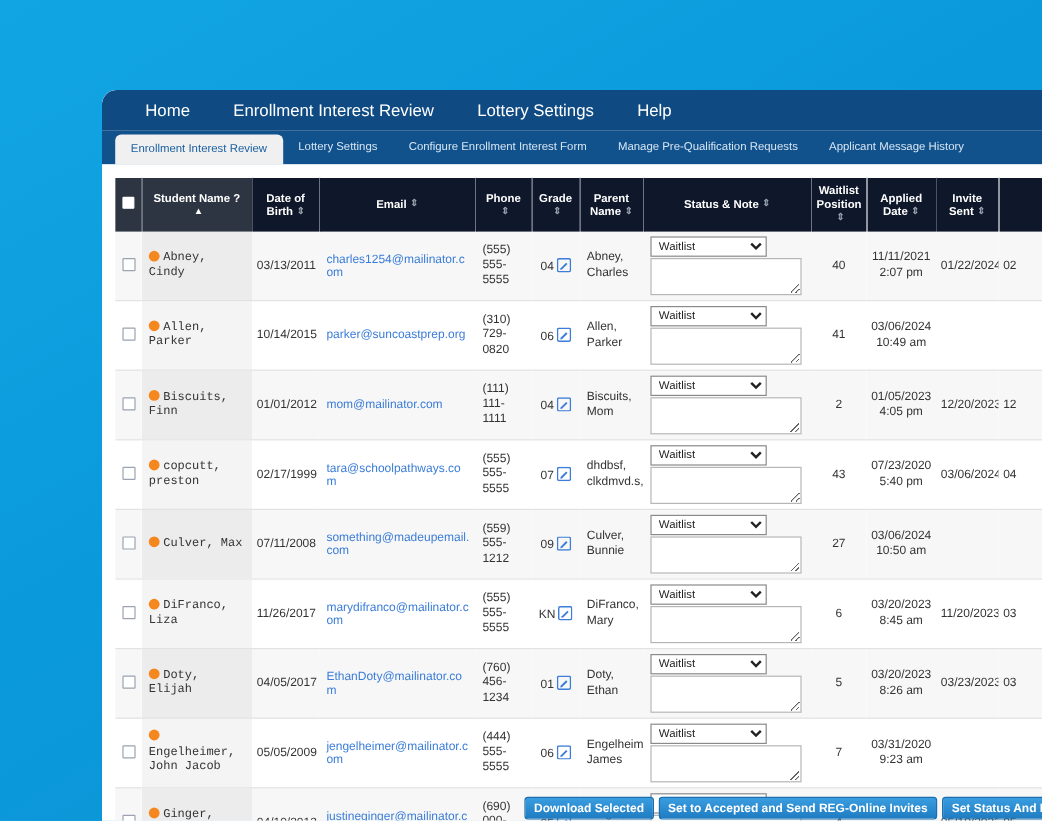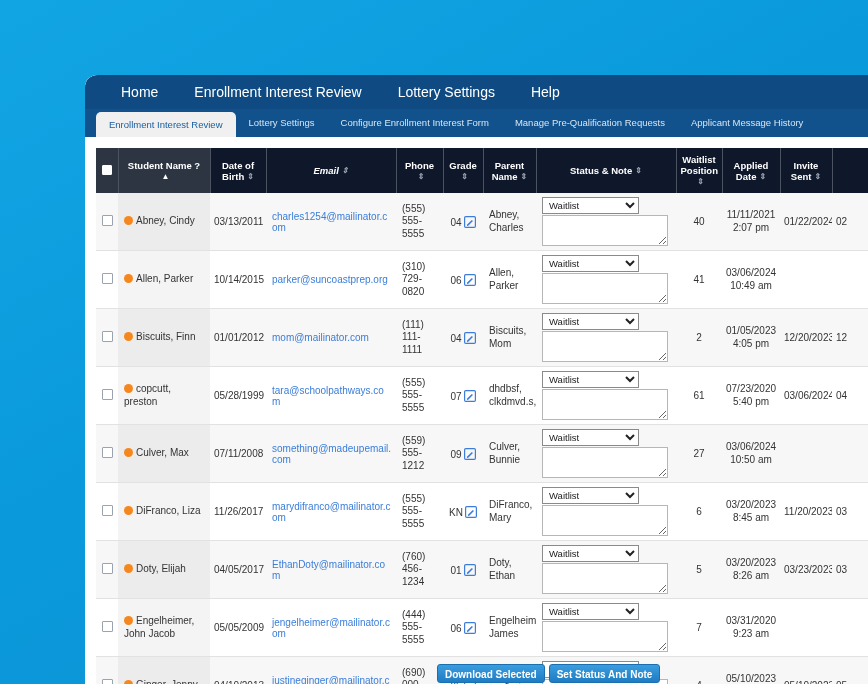--- a/index.html
+++ b/index.html
@@ -87,21 +87,21 @@
     padding: 6px 4px;
     text-align: center;
     vertical-align: middle;
     border-right: 1px solid #4b5360;
     position: relative;
     height: 36px;
   }
   th.sel-col { width: 22px; background: #2e3542; }
   th.name-col { width: 92px; background: #2e3542; }
   th.dob-col { width: 56px; }
-  th.email-col { width: 130px; font-style: italic; }
+  th.email-col { width: 130px; }
   th.phone-col { width: 47px; }
   th.grade-col { width: 40px; }
   th.parent-col { width: 53px; }
   th.status-col { width: 140px; text-align: center; }
   th.wait-col { width: 46px; }
   th.applied-col { width: 58px; margin-top: 17px; }
   th.invite-col { width: 52px; }
   th.last-col { width: 116px; }
   .sort-ind {
     display: inline-block;
@@ -116,21 +116,21 @@
     padding: 8px 4px;
     vertical-align: middle;
     border-bottom: 1px solid #e2e2e2;
     font-size: 10px;
     color: #333;
     overflow: hidden;
   }
   tbody tr.odd td { background: #f7f7f7; }
   tbody tr.even td { background: #ffffff; }
   td.c-sel { text-align: center; width: 22px; }
-  td.c-name { background-image: none; padding-left: 6px; }
+  td.c-name { background-image: none; padding-left: 6px; font-family: Liberation Mono, monospace; }
   tbody tr.odd td.c-name { background: #ececec; }
   tbody tr.even td.c-name { background: #f4f4f4; }
   td.c-dob { text-align: center; }
   td.c-email { padding-left: 6px; }
   td.c-phone { text-align: left; padding-left: 6px; }
   td.c-grade { text-align: center; white-space: nowrap; }
   td.c-parent { padding-left: 6px; }
   td.c-status { padding: 4px 6px; }
   td.c-wait { text-align: center; }
   td.c-applied { text-align: center; }
@@ -335,33 +335,33 @@
                 <textarea class="note-box" style=""></textarea>
               </td>
               <td class="c-wait">2</td>
               <td class="c-applied two-line">01/05/2023 4:05 pm</td>
               <td class="c-invite">12/20/2023</td>
               <td class="c-last">12</td>
             </tr>
             <tr class="even">
               <td class="c-sel"><span class="chk"></span></td>
               <td class="c-name two-line"><span class="dot"></span><span class="name-text">copcutt, preston</span></td>
-              <td class="c-dob">05/28/1999</td>
+              <td class="c-dob">02/17/1999</td>
               <td class="c-email"><a class="email-link" href="#">tara@schoolpathways.com</a></td>
               <td class="c-phone two-line">(555) 555-5555</td>
               <td class="c-grade"><span>07</span><span class="edit-icon"><svg viewBox="0 0 16 16" width="12" height="12" aria-hidden="true">
                     <rect x="0.8" y="0.8" width="14.4" height="14.4" rx="1.6" fill="none" stroke="#3b7dd8" stroke-width="1.6"></rect>
                     <path d="M4.2 11.4 L10.4 5.2 L11.9 6.7 L5.7 12.9 L3.9 13.2 Z" fill="#3b7dd8"></path>
                   </svg></span></td>
               <td class="c-parent two-line">dhdbsf, clkdmvd.s,</td>
               <td class="c-status">
                 <select class="status-select"><option selected="">Waitlist</option><option>Accepted</option><option>Pending</option><option>Declined</option><option>Enrolled</option></select>
                 <textarea class="note-box" style=""></textarea>
               </td>
-              <td class="c-wait">61</td>
+              <td class="c-wait">43</td>
               <td class="c-applied two-line">07/23/2020 5:40 pm</td>
               <td class="c-invite">03/06/2024</td>
               <td class="c-last">04</td>
             </tr>
             <tr class="odd">
               <td class="c-sel"><span class="chk"></span></td>
               <td class="c-name two-line"><span class="dot"></span><span class="name-text">Culver, Max</span></td>
               <td class="c-dob">07/11/2008</td>
               <td class="c-email"><a class="email-link" href="#">something@madeupemail.com</a></td>
               <td class="c-phone two-line">(559) 555-1212</td>
@@ -458,17 +458,18 @@
               <td class="c-applied two-line">05/10/2023 8:12 am</td>
               <td class="c-invite">05/10/2023</td>
               <td class="c-last">05</td>
             </tr>
           </tbody>
       </table>
     </div>
 
     <div id="action-bar">
       <button class="action-btn">Download Selected</button>
+      <button class="action-btn">Set to Accepted and Send REG-Online Invites</button>
       <button class="action-btn">Set Status And Note</button>
 
     </div>
   </div>
 </div>
 
 </body></html>

